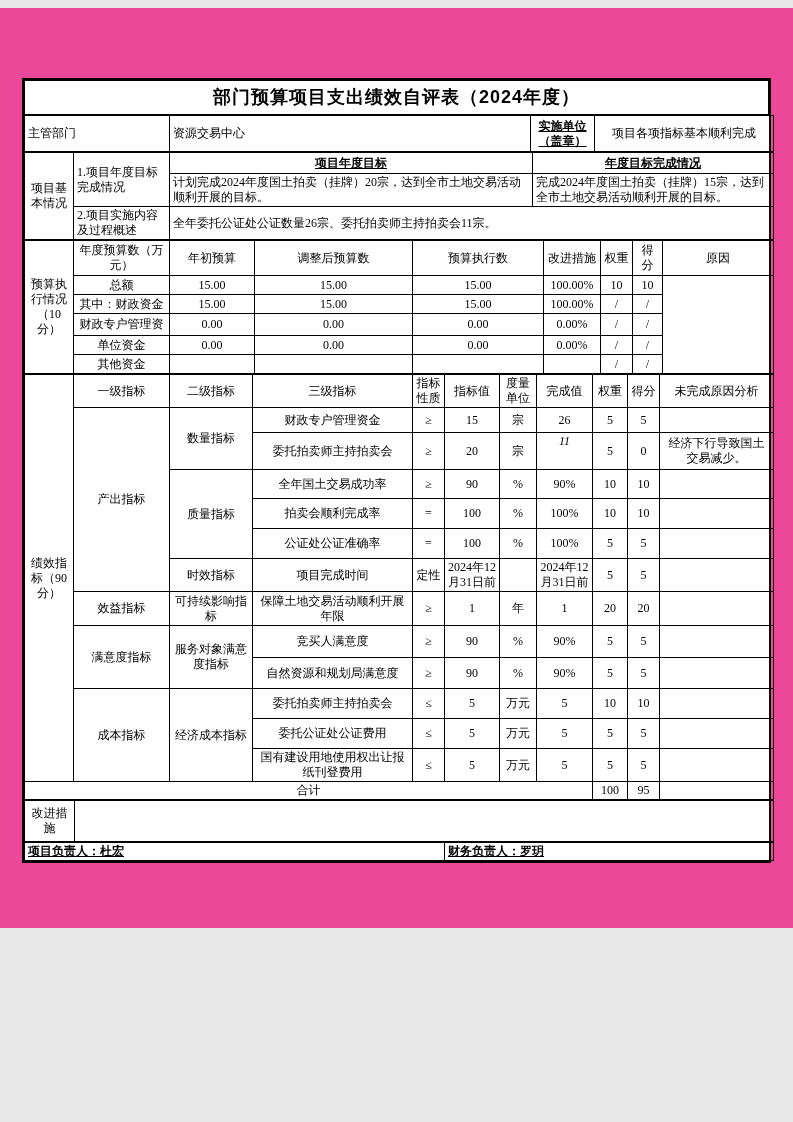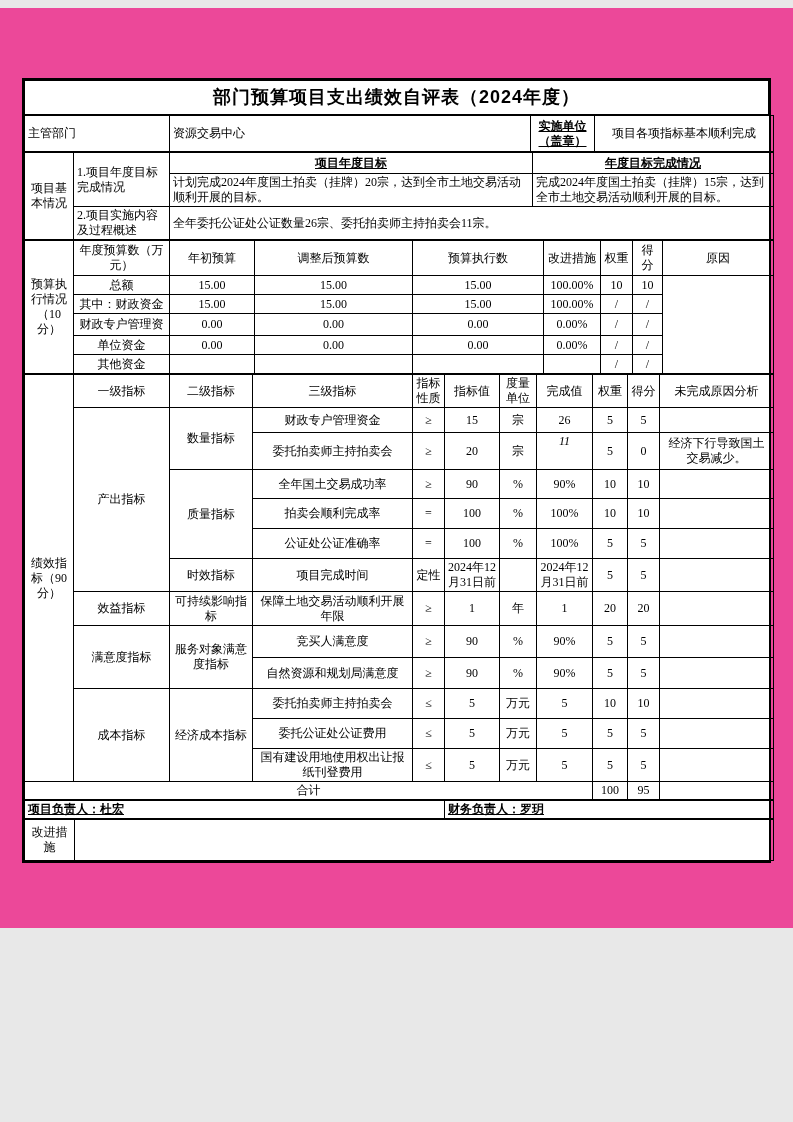--- a/index.html
+++ b/index.html
@@ -324,40 +324,40 @@
         <td>95</td>
         <td></td>
       </tr>
     </tbody>
       </table>
 
 
 
     <table>
       <colgroup>
+          <col style="width:50px">
+          <col style="width:699px">
+        </colgroup>
+      <tbody>
+          <tr style="height:41px">
+        <td>改进措施</td>
+        <td class="left"></td>
+      </tr>
+    </tbody>
+      </table>
+
+    <table>
+      <colgroup>
           <col style="width:420px">
           <col style="width:329px">
         </colgroup>
       <tbody>
           <tr style="height:16px">
         <td class="left b">项目负责人：杜宏</td>
         <td class="left b">财务负责人：罗玥</td>
       </tr>
     </tbody>
       </table>
 
-    <table>
-      <colgroup>
-          <col style="width:50px">
-          <col style="width:699px">
-        </colgroup>
-      <tbody>
-          <tr style="height:41px">
-        <td>改进措施</td>
-        <td class="left"></td>
-      </tr>
-    </tbody>
-      </table>
-
   </div>
 
   <div class="pagenum">- 23-</div>
 </div>
 
 </body></html>

